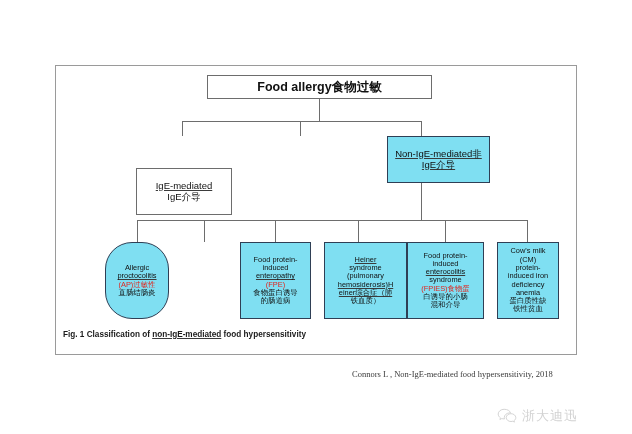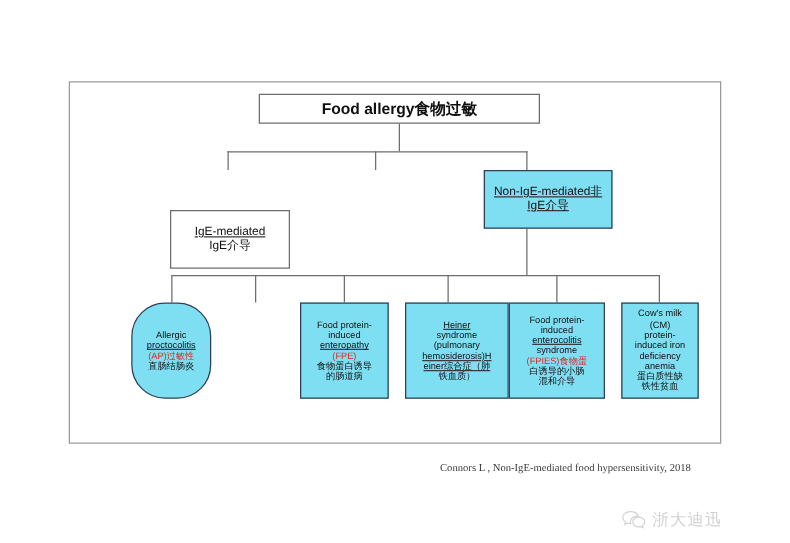--- a/index.html
+++ b/index.html
@@ -212,20 +212,21 @@
     <span class="ln">Cow's milk</span>
     <span class="ln">(CM)</span>
     <span class="ln">protein-</span>
     <span class="ln">induced iron</span>
     <span class="ln">deficiency</span>
     <span class="ln">anemia</span>
     <span class="ln">蛋白质性缺</span>
     <span class="ln">铁性贫血</span>
   </div>
 
+  <div id="fig-caption"><span>Fig. 1 Classification of </span><span class="ul">non-IgE-mediated</span><span> food hypersensitivity</span></div>
 
 </div>
 
 <div id="citation">Connors L , Non-IgE-mediated food hypersensitivity, 2018</div>
 
 <div id="watermark">
   <svg id="wechat-icon" width="20" height="16" viewBox="0 0 24 20">
     <path d="M8.4 1.6C4.2 1.6 1 4.3 1 7.6c0 1.9 1.1 3.6 2.8 4.7l-.7 2.1 2.4-1.2c.9.3 1.9.4 2.9.4h.5c-.2-.5-.3-1.1-.3-1.7 0-3.2 3.1-5.8 7-5.8.3 0 .5 0 .8.1C15.8 3.5 12.5 1.6 8.4 1.6z" fill="none" stroke="#d2d2d2" stroke-width="1.2"></path>
     <path d="M23 12c0-2.7-2.7-4.9-6-4.9S11 9.3 11 12s2.7 4.9 6 4.9c.8 0 1.6-.1 2.3-.3l2 1-.6-1.7C22.1 15 23 13.6 23 12z" fill="none" stroke="#d2d2d2" stroke-width="1.2"></path>
   </svg>

